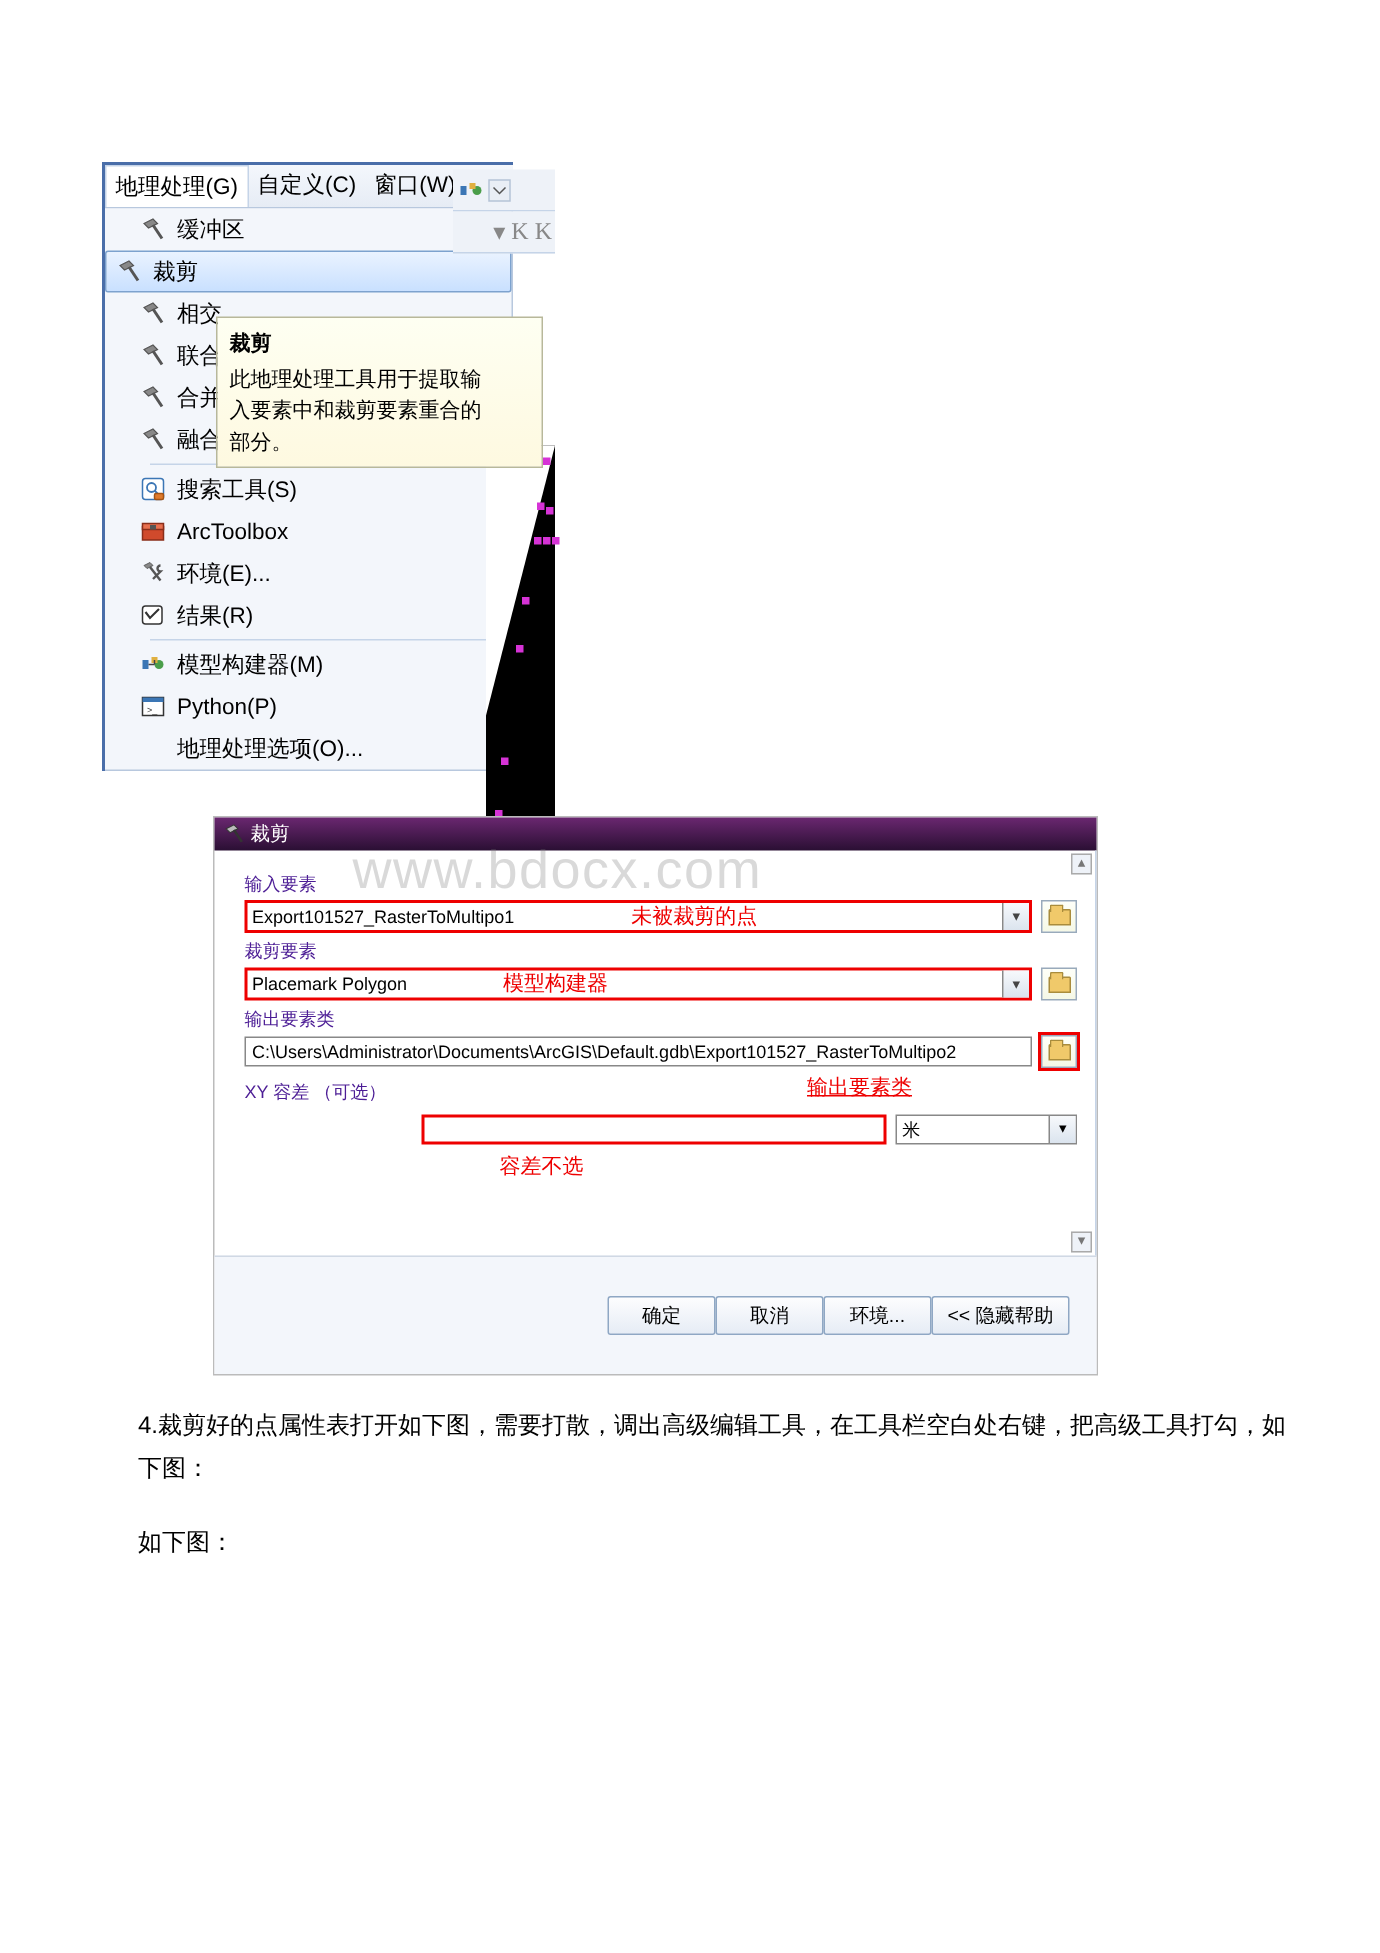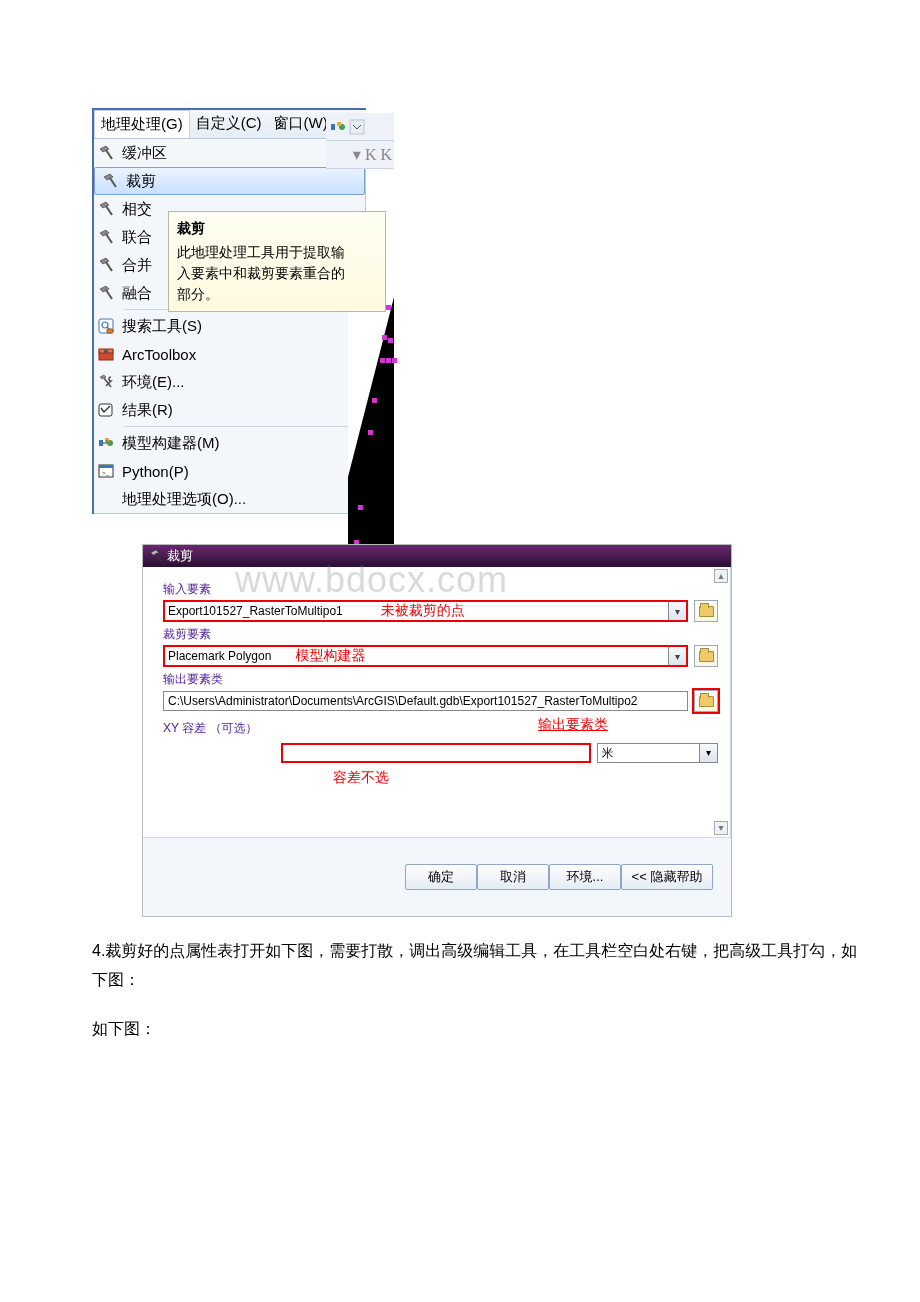--- a/index.html
+++ b/index.html
@@ -1,24 +1,24 @@
 <!DOCTYPE html>
 <html><head>
 <meta charset="utf-8">
 <style>
   * { box-sizing: border-box; margin: 0; padding: 0; }
   body { font-family: "Microsoft YaHei", SimSun, Arial, sans-serif; background: #fff; width: 920px; }
 
   
-  .fig1 { margin: 108px 0 0 92px; width: 274px; border: 2px solid #4a6ea9; border-right: none; border-bottom: none; position: relative; }
+  .fig1 { margin: 108px 0 0 68px; width: 274px; border: 2px solid #4a6ea9; border-right: none; border-bottom: none; position: relative; }
   .menubar { display: flex; background: linear-gradient(#f4f7fc,#e6ecf5); border-bottom: 1px solid #b8c8de; font-size: 15px; }
   .menubar .m { padding: 4px 6px; cursor: default; }
   .menubar .m.sel { background: #fff; border: 1px solid #c5d4e8; border-bottom: none; }
   .dropdown { background: #f3f6fb; border-right: 1px solid #b8c8de; border-bottom: 1px solid #b8c8de; position: relative; }
-  .dropdown .item { display: flex; align-items: center; padding: 4px 6px 4px 0; font-size: 15px; cursor: default; }
+  .dropdown .item { display: flex; align-items: center; padding: 4px 6px 4px 20px; font-size: 15px; cursor: default; }
   .dropdown .item.hilite { background: linear-gradient(#eaf3ff,#c9e0ff); border: 1px solid #7da2ce; border-radius: 2px; padding: 3px 5px 3px 3px; }
   .dropdown .sep { height: 1px; margin: 2px 2px 2px 30px; background: #c5d4e8; }
   .dropdown .ic { width: 24px; height: 20px; display: flex; align-items: center; justify-content: center; margin-right: 4px; }
   .hammer { width:16px; height:16px; }
   .hammer path { stroke:#555; fill:#888; }
   .icbox { width:16px; height:16px; }
 
   .tooltip { position: absolute; left: 74px; top: 72px; width: 218px; background: linear-gradient(#fefff2,#fef9e0); border: 1px solid #b8b89a; padding: 6px 8px; font-size: 14px; line-height: 1.5; z-index: 3; }
   .tooltip .tt-title { font-weight: bold; margin-bottom: 3px; }
 
@@ -31,21 +31,21 @@
 
   
   .fig2 { margin: 30px 0 0 142px; width: 590px; border: 1px solid #bbb; font-family: SimSun, "Microsoft YaHei", sans-serif; font-size: 13px; position: relative; background: #fff; }
   .fig2 .titlebar { height: 22px; background: linear-gradient(#6a2770,#2a0f33); color: #fff; display: flex; align-items: center; padding-left: 6px; gap: 4px; font-size: 13px; }
   .fig2 .titlebar .hm { width:14px; height:14px; }
   .fig2 .body { padding: 10px 12px 6px 20px; position: relative; height: 270px; border-right:1px solid #c5d4e8; }
   .fig2 .body .scroll-up { position:absolute; right:2px; top:2px; width:14px; height:14px; background:#eef2f8; border:1px solid #aaa; color:#777; font-size:10px; text-align:center; line-height:12px; }
   .fig2 .body .scroll-dn { position:absolute; right:2px; bottom:2px; width:14px; height:14px; background:#eef2f8; border:1px solid #aaa; color:#777; font-size:10px; text-align:center; line-height:12px; }
   .fig2 .lbl { margin: 4px 0 2px; color: #4c1d95; font-size: 12px; }
   .fig2 .row { display: flex; align-items: center; gap: 6px; }
-  .fig2 .combo { flex: 1; height: 22px; border: 1px solid #888; background: #fff; display: flex; align-items: center; padding: 0 4px; font-size: 12px; position: relative; }
+  .fig2 .combo { flex: 1; height: 22px; border: 1px solid #888; background: #fff; display: flex; align-items: center; padding: 0 4px; font-size: 12px; position: relative; gap: 40px; }
   .fig2 .combo.hl { border: 2px solid #e00; padding: 0 3px; }
   .fig2 .combo .arrow { position: absolute; right: 0; top: 0; width: 18px; height: 100%; border-left:1px solid #888; background:linear-gradient(#f7f9fc,#dbe4ee); text-align:center; font-size:10px; color:#444; line-height:20px;}
   .fig2 .browse { width: 24px; height: 22px; border: 1px solid #9ab; background: linear-gradient(#fefff8,#f5f8e6); display:flex; align-items:center; justify-content:center; }
   .fig2 .browse.hl { outline: 2px solid #e00; }
   .fig2 .folder { width:15px; height:11px; background:#f0c96a; border:1px solid #a98c3c; border-radius:1px 1px 0 0; position:relative; }
   .fig2 .folder::before { content:""; position:absolute; left:0; top:-4px; width:7px; height:4px; background:#f0c96a; border:1px solid #a98c3c; border-bottom:none; border-radius:1px 1px 0 0;}
   .fig2 .red-note { color: #e00; font-size: 14px; }
   .fig2 .path-box { height:20px; border:1px solid #888; padding:0 4px; font-size:12px; line-height:19px; overflow:hidden; white-space:nowrap; }
   .fig2 .unit-row { display:flex; align-items:center; gap:6px; margin-top:4px; }
   .fig2 .unit-row .numbox { width:310px; height:20px; border:2px solid #e00; }

